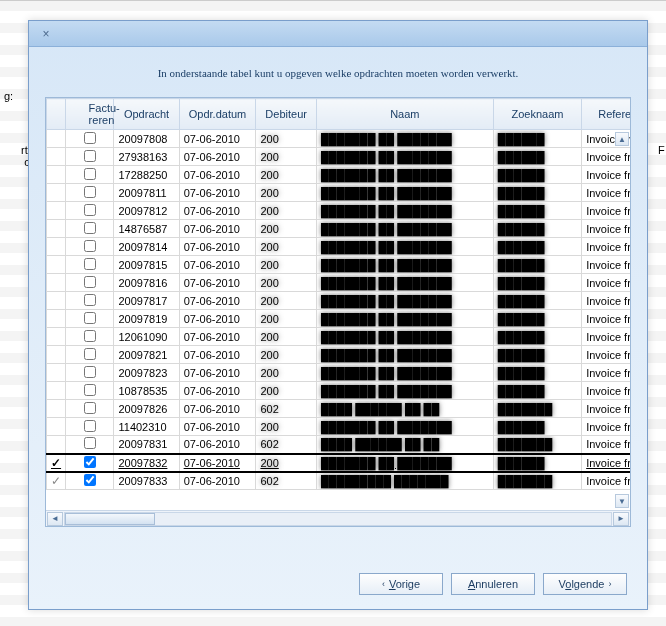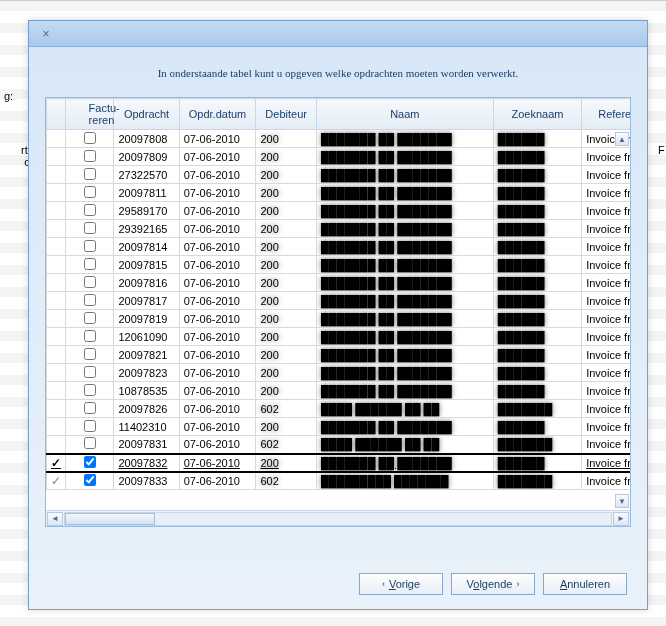--- a/index.html
+++ b/index.html
@@ -256,61 +256,61 @@
               <td>20097808</td>
               <td>07-06-2010</td>
               <td class="blur-cell">200</td>
               <td class="blur-cell">███████ ██ ███████</td>
               <td class="blur-cell">██████</td>
               <td>Invoice from</td>
             </tr>
             <tr>
               <td class="checkcell"></td>
               <td class="checkcell"><input type="checkbox" style=""></td>
-              <td>20097809</td>
-              <td>07-06-2010</td>
-              <td class="blur-cell">200</td>
-              <td class="blur-cell">███████ ██ ███████</td>
-              <td class="blur-cell">██████</td>
-              <td>Invoice from</td>
-            </tr>
-            <tr>
-              <td class="checkcell"></td>
-              <td class="checkcell"><input type="checkbox" style=""></td>
-              <td>27322570</td>
+              <td>27938163</td>
+              <td>07-06-2010</td>
+              <td class="blur-cell">200</td>
+              <td class="blur-cell">███████ ██ ███████</td>
+              <td class="blur-cell">██████</td>
+              <td>Invoice from</td>
+            </tr>
+            <tr>
+              <td class="checkcell"></td>
+              <td class="checkcell"><input type="checkbox" style=""></td>
+              <td>17288250</td>
               <td>07-06-2010</td>
               <td class="blur-cell">200</td>
               <td class="blur-cell">███████ ██ ███████</td>
               <td class="blur-cell">██████</td>
               <td>Invoice from</td>
             </tr>
             <tr>
               <td class="checkcell"></td>
               <td class="checkcell"><input type="checkbox" style=""></td>
               <td>20097811</td>
               <td>07-06-2010</td>
               <td class="blur-cell">200</td>
               <td class="blur-cell">███████ ██ ███████</td>
               <td class="blur-cell">██████</td>
               <td>Invoice from</td>
             </tr>
             <tr>
               <td class="checkcell"></td>
               <td class="checkcell"><input type="checkbox" style=""></td>
-              <td>29589170</td>
-              <td>07-06-2010</td>
-              <td class="blur-cell">200</td>
-              <td class="blur-cell">███████ ██ ███████</td>
-              <td class="blur-cell">██████</td>
-              <td>Invoice from</td>
-            </tr>
-            <tr>
-              <td class="checkcell"></td>
-              <td class="checkcell"><input type="checkbox" style=""></td>
-              <td>29392165</td>
+              <td>20097812</td>
+              <td>07-06-2010</td>
+              <td class="blur-cell">200</td>
+              <td class="blur-cell">███████ ██ ███████</td>
+              <td class="blur-cell">██████</td>
+              <td>Invoice from</td>
+            </tr>
+            <tr>
+              <td class="checkcell"></td>
+              <td class="checkcell"><input type="checkbox" style=""></td>
+              <td>14876587</td>
               <td>07-06-2010</td>
               <td class="blur-cell">200</td>
               <td class="blur-cell">███████ ██ ███████</td>
               <td class="blur-cell">██████</td>
               <td>Invoice from</td>
             </tr>
             <tr>
               <td class="checkcell"></td>
               <td class="checkcell"><input type="checkbox" style=""></td>
               <td>20097814</td>
@@ -465,20 +465,20 @@
       <div class="arrow">►</div>
     </div>
   </div>
 
   <div class="btn-row">
     <button class="btn">
       <span class="chev">‹</span>
       <span><span class="underline-hot">V</span><span id="prev-rest">orige</span></span>
     </button>
     <button class="btn">
+      <span><span class="underline-hot">A</span><span id="cancel-rest">nnuleren</span></span>
+    </button>
+    <button class="btn">
       <span><span id="next-pre">V</span><span class="underline-hot">o</span><span id="next-rest">lgende</span></span>
       <span class="chev">›</span>
     </button>
-    <button class="btn">
-      <span><span class="underline-hot">A</span><span id="cancel-rest">nnuleren</span></span>
-    </button>
   </div>
 </div>
 
 </body></html>

